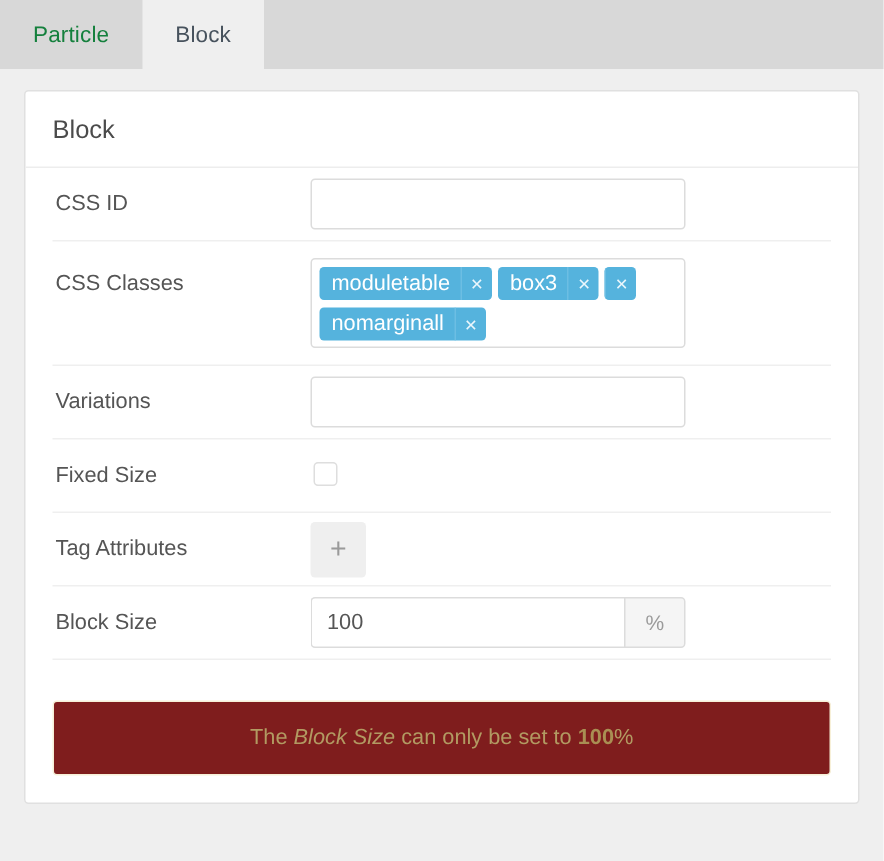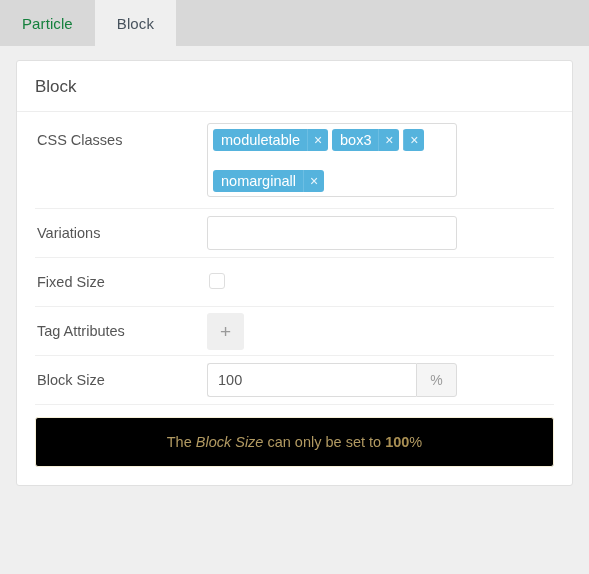--- a/index.html
+++ b/index.html
@@ -148,21 +148,21 @@
     width: 250px;
     min-height: 34px;
     border: 1px solid #dcdcdc;
     border-radius: 3px;
     background: #fff;
     box-sizing: border-box;
     padding: 5px 5px 4px 5px;
     display: flex;
     flex-wrap: wrap;
     align-content: flex-start;
-    gap: 19px 4px;
+    gap: 5px 4px;
   }
   .chip {
     display: inline-flex;
     align-items: stretch;
     background: #55b3dd;
     color: #ffffff;
     border-radius: 3px;
     font-size: 14.5px;
     height: 22px;
     overflow: hidden;
@@ -212,22 +212,22 @@
     border-radius: 3px;
     background: #fff;
     box-sizing: border-box;
     display: inline-block;
     cursor: pointer;
     margin-left: 2px;
   }
 
   
   .notice {
-    margin-top: 12px;
-    background: #000000;
+    margin-top: 27px;
+    background: #7f1d1d;
     border: 1px solid #f7f0d8;
     border-radius: 3px;
     color: #b29a62;
     font-size: 14.5px;
     text-align: center;
     padding: 16px 12px;
     box-sizing: border-box;
   }
   .notice .em { font-style: italic; }
   .notice .strong { font-weight: bold; color: #a98f53; }
@@ -245,20 +245,26 @@
   <div class="tabstrip-filler"></div>
 </div>
 
 <div class="panel-wrap">
   <div class="panel">
 
     <div class="panel-title">Block</div>
 
     <div class="panel-body">
 
+      <div class="row">
+        <div class="row-label">CSS ID</div>
+        <div class="row-control">
+          <input class="txt" type="text" value="" style="">
+        </div>
+      </div>
 
       <div class="row tall">
         <div class="row-label">CSS Classes</div>
         <div class="row-control">
           <div class="tags-field">
 
             <span class="chip">
               <span class="chip-label">moduletable</span>
               <span class="chip-remove">×</span>
             </span>

